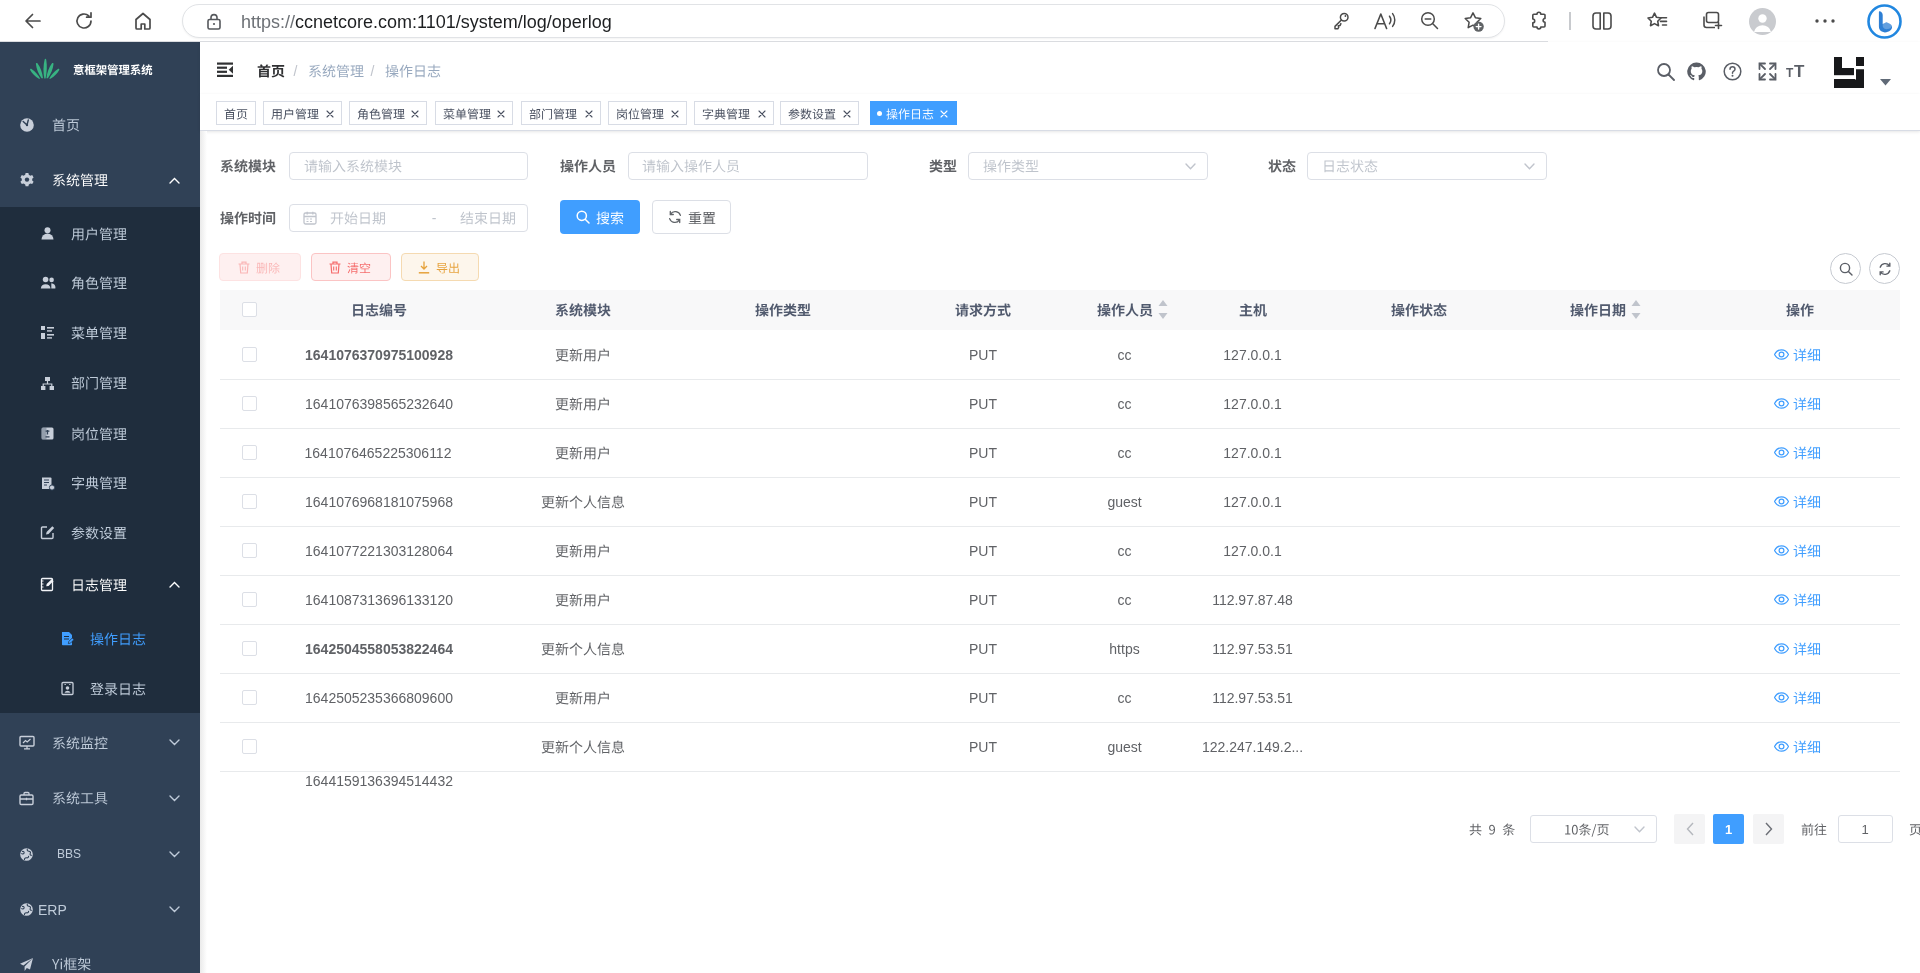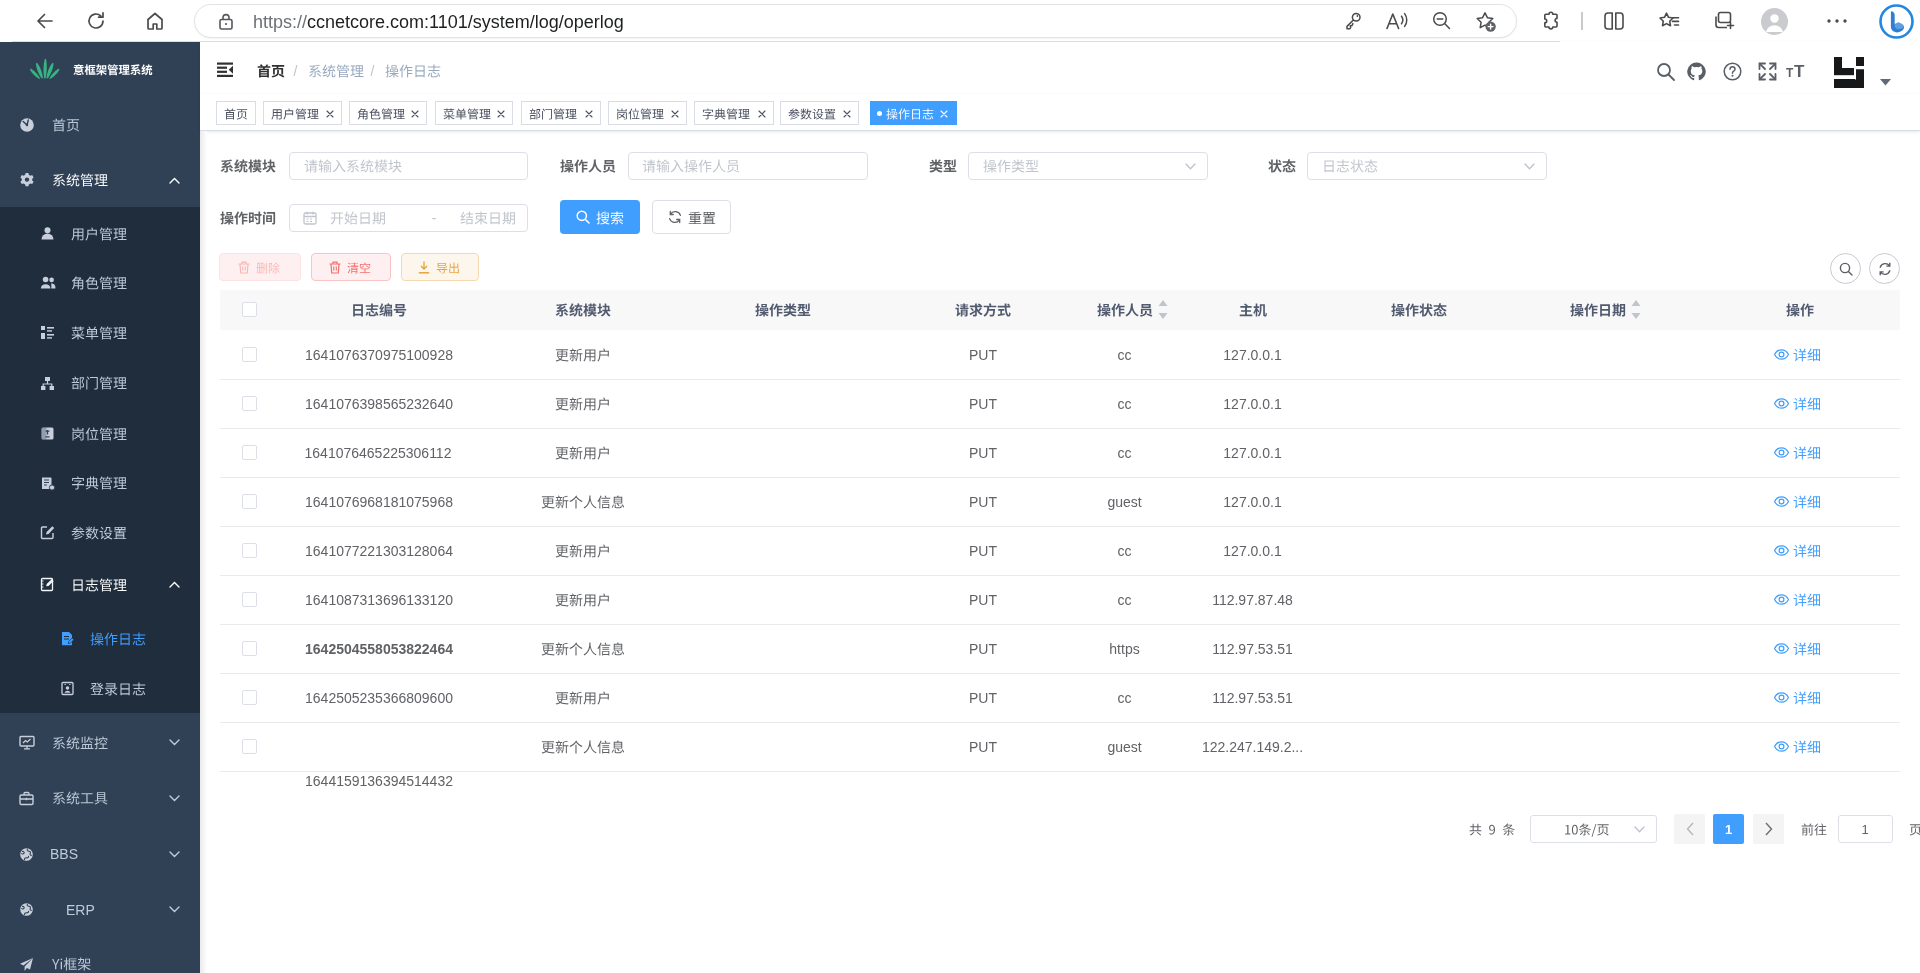--- a/index.html
+++ b/index.html
@@ -1,19 +1,19 @@
 <!DOCTYPE html>
 <html><head><meta charset="utf-8"><style>
 *{margin:0;padding:0;box-sizing:border-box}
 html,body{width:1920px;height:973px;overflow:hidden;background:#fff;font-family:"Liberation Sans",sans-serif}
 #page{position:relative;width:1920px;height:973px}
 .r,.lt{position:absolute}
 .lt{white-space:nowrap;line-height:1}
 svg.t{position:absolute}
-.chrome{position:absolute;left:12px;top:0;width:1548px;height:42px;background:#fff;border-bottom:1px solid #dadce0}
+.chrome{position:absolute;left:0;top:0;width:1548px;height:42px;background:#fff;border-bottom:1px solid #dadce0}
 .sidebar{position:absolute;left:0;top:42px;width:200px;height:931px;background:#304156}
 .subblk{position:absolute;left:0;top:207px;width:200px;height:506px;background:#1f2d3d}
 .hdr{position:absolute;left:200px;top:42px;width:1720px;height:52px;background:#fff;box-shadow:0 1px 3px rgba(0,21,41,.08)}
 .tabbar{position:absolute;left:200px;top:94px;width:1720px;height:37px;background:#fff;border-bottom:1px solid #d8dce5;box-shadow:0 1px 3px 0 rgba(0,0,0,.10)}
 .strip{position:absolute;left:200px;top:131px;width:7px;height:842px;background:linear-gradient(90deg,#eaeaea,#fff)}
 </style></head><body>
 <svg width="0" height="0" style="position:absolute">
     <defs>
       <path id="b4E3B" d="M345 782C394 748 452 701 494 661H95V543H434V369H148V253H434V60H52V-58H952V60H566V253H855V369H566V543H902V661H585L638 699C595 746 509 810 444 851Z"></path>
       <path id="b4EBA" d="M421 848C417 678 436 228 28 10C68 -17 107 -56 128 -88C337 35 443 217 498 394C555 221 667 24 890 -82C907 -48 941 -7 978 22C629 178 566 553 552 689C556 751 558 805 559 848Z"></path>
@@ -390,29 +390,29 @@
         <use href="#r5177" x="3000"></use>
       </g>
     </svg>
 <svg class="t" style="left:169px;top:794.5px" width="11" height="7" viewBox="0 0 11 7">
       <path d="M1 1 5.5 5.5 10 1" fill="none" stroke="#bfcbd9" stroke-width="1.4" stroke-linecap="round"></path>
     </svg>
 <svg class="t" style="left:19px;top:846.5px" width="15" height="15" viewBox="0 0 15 15">
       <circle cx="7.5" cy="7.5" r="6.3" fill="#c8cfda"></circle>
       <path d="M3 4.5c1.5-.5 2.5.5 2 1.7-.4 1-2 1-2.6.2M8.5 1.8c-.8 1.2 0 2.4 1.4 2.4 1.2 0 2 1 1.4 2-.7 1.2.2 2.4 1.6 2M5.5 13.2c-.4-1.4.6-2.6 2-2.4 1.5.2 2.4-.8 2-2" fill="none" stroke="#304156" stroke-width="1.1"></path>
     </svg>
-<div class="lt" style="left:50px;top:854.0px;font-size:14px;color:#bfcbd9;font-weight:400;transform:translateY(-50%)">BBS</div>
+<div class="lt" style="left:57px;top:854.0px;font-size:12px;color:#bfcbd9;font-weight:400;transform:translateY(-50%)">BBS</div>
 <svg class="t" style="left:169px;top:850.5px" width="11" height="7" viewBox="0 0 11 7">
       <path d="M1 1 5.5 5.5 10 1" fill="none" stroke="#bfcbd9" stroke-width="1.4" stroke-linecap="round"></path>
     </svg>
 <svg class="t" style="left:19px;top:902px" width="15" height="15" viewBox="0 0 15 15">
       <circle cx="7.5" cy="7.5" r="6.3" fill="#c8cfda"></circle>
       <path d="M3 4.5c1.5-.5 2.5.5 2 1.7-.4 1-2 1-2.6.2M8.5 1.8c-.8 1.2 0 2.4 1.4 2.4 1.2 0 2 1 1.4 2-.7 1.2.2 2.4 1.6 2M5.5 13.2c-.4-1.4.6-2.6 2-2.4 1.5.2 2.4-.8 2-2" fill="none" stroke="#304156" stroke-width="1.1"></path>
     </svg>
-<div class="lt" style="left:66px;top:909.5px;font-size:14px;color:#bfcbd9;font-weight:400;transform:translateY(-50%)">ERP</div>
+<div class="lt" style="left:38px;top:909.5px;font-size:14px;color:#bfcbd9;font-weight:400;transform:translateY(-50%)">ERP</div>
 <svg class="t" style="left:169px;top:906px" width="11" height="7" viewBox="0 0 11 7">
       <path d="M1 1 5.5 5.5 10 1" fill="none" stroke="#bfcbd9" stroke-width="1.4" stroke-linecap="round"></path>
     </svg>
 <svg class="t" style="left:19px;top:956.5px" width="15" height="15" viewBox="0 0 15 15">
       <path d="M14 1 1 6.8l3.4 1.7zM14 1 5.6 9.6V14l2.2-2.9L11 12.5z" fill="#c8cfda"></path>
     </svg>
 <svg class="t" style="left:51.5px;top:957.0px" width="41" height="17" viewBox="0 0 41 17">
       <g fill="#bfcbd9" transform="translate(0,12.32) scale(0.01400,-0.01400)">
         <use href="#r0059" x="0"></use>
         <use href="#r0069" x="531"></use>
@@ -852,21 +852,21 @@
       <path d="M6 1 10.5 7H1.5z" fill="#c0c4cc"></path>
       <path d="M6 20 1.5 14h9z" fill="#c0c4cc"></path>
     </svg>
 <svg class="t" style="left:1786.0px;top:302.5px" width="29" height="17" viewBox="0 0 29 17">
       <g fill="#515a6e" transform="translate(0,12.32) scale(0.01400,-0.01400)">
         <use href="#b64CD" x="0"></use>
         <use href="#b4F5C" x="1000"></use>
       </g>
     </svg>
 <div class="r" style="left:241.5px;top:347px;width:15px;height:15px;background:#fff;border:1px solid #dcdfe6;border-radius:2px"></div>
-<div class="lt" style="left:379.0px;top:354.5px;font-size:14px;color:#606266;font-weight:400;transform:translate(-50%,-50%)">1641076370975100928</div>
+<div class="lt" style="left:379.0px;top:354.5px;font-size:14px;color:#606266;font-weight:700;transform:translate(-50%,-50%)">1641076370975100928</div>
 <svg class="t" style="left:555.0px;top:347.5px" width="57" height="17" viewBox="0 0 57 17">
       <g fill="#606266" transform="translate(0,12.32) scale(0.01400,-0.01400)">
         <use href="#r66F4" x="0"></use>
         <use href="#r65B0" x="1000"></use>
         <use href="#r7528" x="2000"></use>
         <use href="#r6237" x="3000"></use>
       </g>
     </svg>
 <div class="lt" style="left:983.0px;top:354.5px;font-size:14px;color:#606266;font-weight:400;transform:translate(-50%,-50%)">PUT</div>
 <div class="lt" style="left:1124.5px;top:354.5px;font-size:14px;color:#606266;font-weight:400;transform:translate(-50%,-50%)">cc</div>

